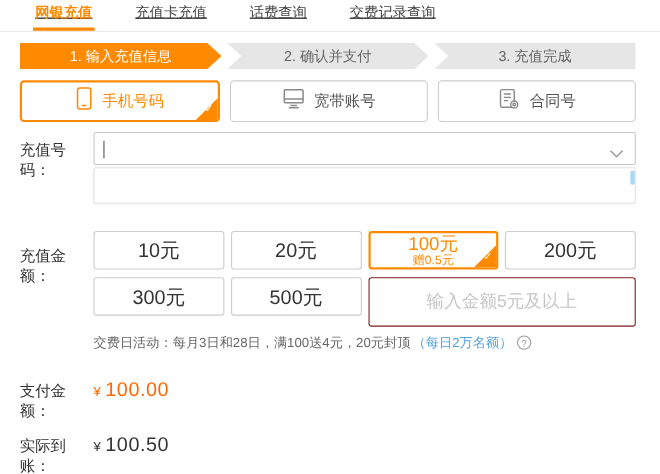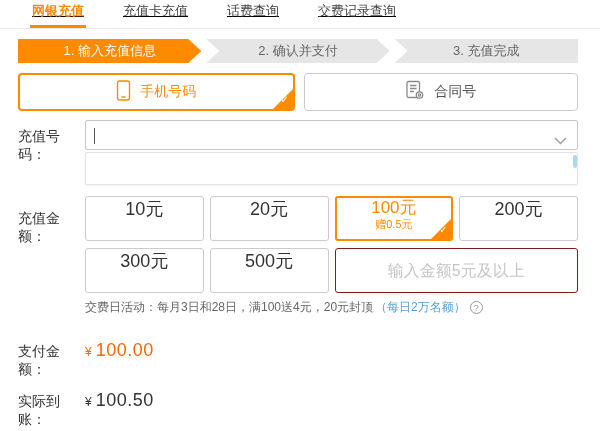--- a/index.html
+++ b/index.html
@@ -39,24 +39,24 @@
 
   .number-box { position:relative; height:30px; border:1px solid #c9c9c9; border-radius:2px; background:#fff; }
   .number-input { width:100%; height:100%; border:none; outline:none; padding:0 30px 0 8px; font-size:14px; color:#333; background:transparent; }
   .caret { position:absolute; left:8px; top:7px; width:1px; height:16px; background:#555; }
   .select-arrow { position:absolute; right:10px; top:10px; }
 
   .dropdown { margin-top:2px; height:33px; border:1px solid #e3e3e3; border-radius:2px; background:#fff; box-shadow:0 1px 3px rgba(0,0,0,.06); position:relative; }
   .scroll-thumb { position:absolute; right:0; top:2px; width:4px; height:13px; background:#a9d7f5; border-radius:2px; }
 
   
-  .amount-row { margin-top:11px; }
+  .amount-row { margin-top:25px; }
   .amount-row .form-label { padding-top:14px; }
   .amount-grid { display:grid; grid-template-columns:repeat(4,1fr); gap:7px 6px; }
-  .amount-btn { height:45px; border:1px solid #ccc; border-radius:3px; background:#fff; display:flex; flex-direction:column; align-items:center; font-size:18px; color:#333; cursor:pointer; position:relative; overflow:hidden; }
+  .amount-btn { height:35px; border:1px solid #ccc; border-radius:3px; background:#fff; display:flex; flex-direction:column; align-items:center; justify-content:center; font-size:18px; color:#333; cursor:pointer; position:relative; overflow:hidden; }
   .amount-btn.selected { border:2px solid #ff8a00; color:#ff8a00; }
   .amount-btn.selected .amt { font-size:17px; line-height:1.15; }
   .amount-btn .bonus { font-size:11px; line-height:1.1; color:#ff8a00; }
   .custom-amount { grid-column:3 / 5; height:45px; border:1px solid #7f1d1d; border-radius:3px; font-size:16px; color:#555; text-align:center; outline:none; }
   .custom-amount::placeholder { color:#c6c6c6; }
 
   .promo-note { margin-top:6px; font-size:12px; color:#666; display:flex; align-items:center; gap:2px; }
   .promo-link { color:#52a3dc; cursor:pointer; }
   .help-icon { display:inline-flex; width:13px; height:13px; border:1px solid #9b9b9b; border-radius:50%; color:#9b9b9b; font-size:9px; align-items:center; justify-content:center; margin-left:2px; cursor:pointer; }
 
@@ -101,20 +101,31 @@
           <line x1="5.5" y1="17" x2="9.5" y2="17"></line>
         </svg>
       </span>
       <span class="t-label">手机号码</span>
       <span class="corner-check">
           <span>✓</span>
         </span>
     </div>
     <div class="type-btn">
       <span>
+        <svg width="20" height="19" viewBox="0 0 20 19" fill="none" stroke-width="1.4">
+          <rect x="1.5" y="1.5" width="17" height="12" rx="1"></rect>
+          <line x1="1.5" y1="10" x2="18.5" y2="10"></line>
+          <line x1="7" y1="16" x2="13" y2="16"></line>
+          <line x1="5.5" y1="18" x2="14.5" y2="18"></line>
+        </svg>
+      </span>
+      <span class="t-label">宽带账号</span>
+    </div>
+    <div class="type-btn">
+      <span>
         <svg width="20" height="20" viewBox="0 0 20 20" fill="none" stroke-width="1.3">
           <rect x="2" y="1.5" width="12.5" height="16" rx="1.5"></rect>
           <line x1="5" y1="5.5" x2="11.5" y2="5.5"></line>
           <line x1="5" y1="8.5" x2="11.5" y2="8.5"></line>
           <line x1="5" y1="11.5" x2="9" y2="11.5"></line>
           <circle cx="14.5" cy="15" r="3.2" fill="#fff"></circle>
           <circle cx="14.5" cy="15" r="1.2"></circle>
         </svg>
       </span>
       <span class="t-label">合同号</span>

